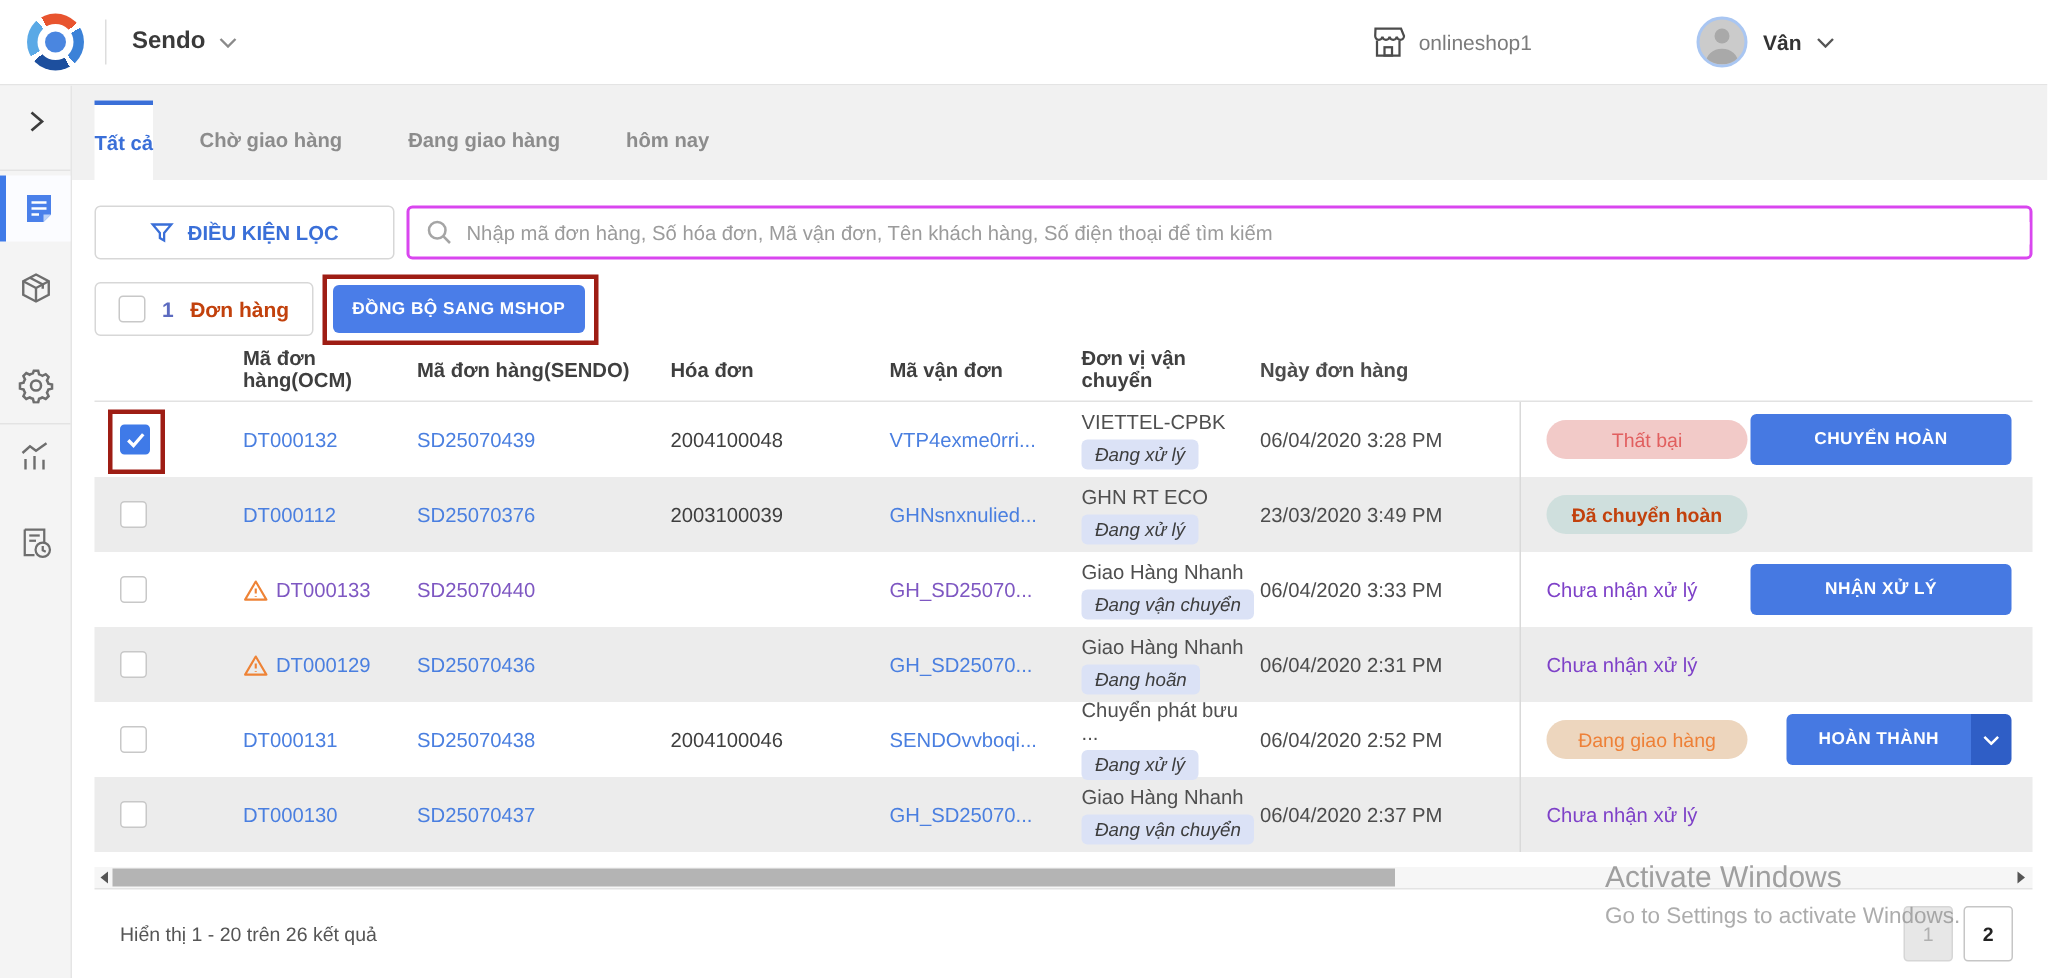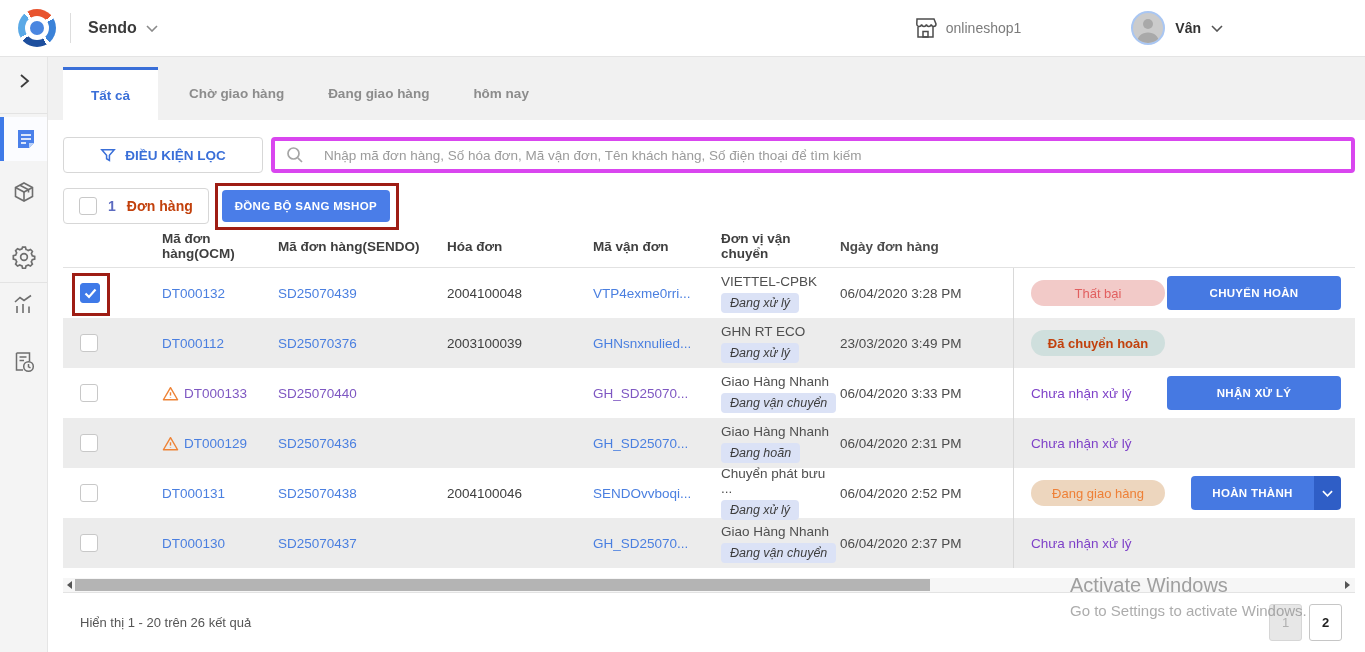--- a/index.html
+++ b/index.html
@@ -29,26 +29,26 @@
   .side-products { top:115px; }
   .side-settings { top:180px; }
   .side-sep2 { position:absolute; top:225px; left:0; width:47px; height:1px; background:#e3e3e3; }
   .side-stats { top:228px; }
   .side-history { top:285px; }
 
   
   .main { margin-left:48px; position:relative; z-index:1; }
   .tabstrip { height:63px; background:#f1f1f1; display:flex; align-items:flex-end; padding-left:15px; }
   .tab { height:53px; display:flex; align-items:center; padding:0 15px; font-weight:bold; font-size:13.5px; color:#8c8c8c; margin-right:14px; cursor:pointer; }
-  .tab.active { background:#fff; border-top:3px solid #3a6fd8; color:#3a6fd8; padding:0 28px; margin-right:16px; }
+  .tab.active { background:#fff; border-top:3px solid #3a6fd8; color:#3a6fd8; padding:0 0; margin-right:16px; }
 
   .content { background:#fff; padding:17px 10px 0 15px; }
   .filter-row { display:flex; gap:8px; }
   .filter-btn { width:200px; height:36px; background:#fff; border:1px solid #d7d7d7; border-radius:4px; display:flex; align-items:center; justify-content:center; gap:9px; color:#3a6fd8; font-weight:bold; font-size:13.5px; cursor:pointer; }
-  .search-box { flex:1; height:36px; border:4px solid #d946ef; border-radius:4px; display:flex; align-items:center; padding-left:11px; gap:20px; }
+  .search-box { flex:1; height:36px; border:2px solid #d946ef; border-radius:4px; display:flex; align-items:center; padding-left:11px; gap:9px; }
   .search-box input { border:none; outline:none; flex:1; font-size:13.5px; font-family:"Liberation Sans",sans-serif; color:#444; }
   .search-box input::placeholder { color:#9b9b9b; }
 
   .selection-row { margin-top:15px; display:flex; align-items:center; gap:8px; height:36px; }
   .sel-group { height:36px; border:1px solid #d7d7d7; border-radius:4px; display:flex; align-items:center; gap:11px; padding:0 15px; }
   .sel-count { color:#5c6bc0; font-weight:bold; font-size:14px; }
   .sel-label { color:#c2410c; font-weight:bold; font-size:14px; }
   .checkbox { width:18px; height:18px; border:1px solid #c8c8c8; border-radius:3px; background:#fff; cursor:pointer; }
   .checkbox.lg { width:20px; height:20px; }
   .checkbox.checked { background:#3f7ae8; border-color:#3f7ae8; display:flex; align-items:center; justify-content:center; }

